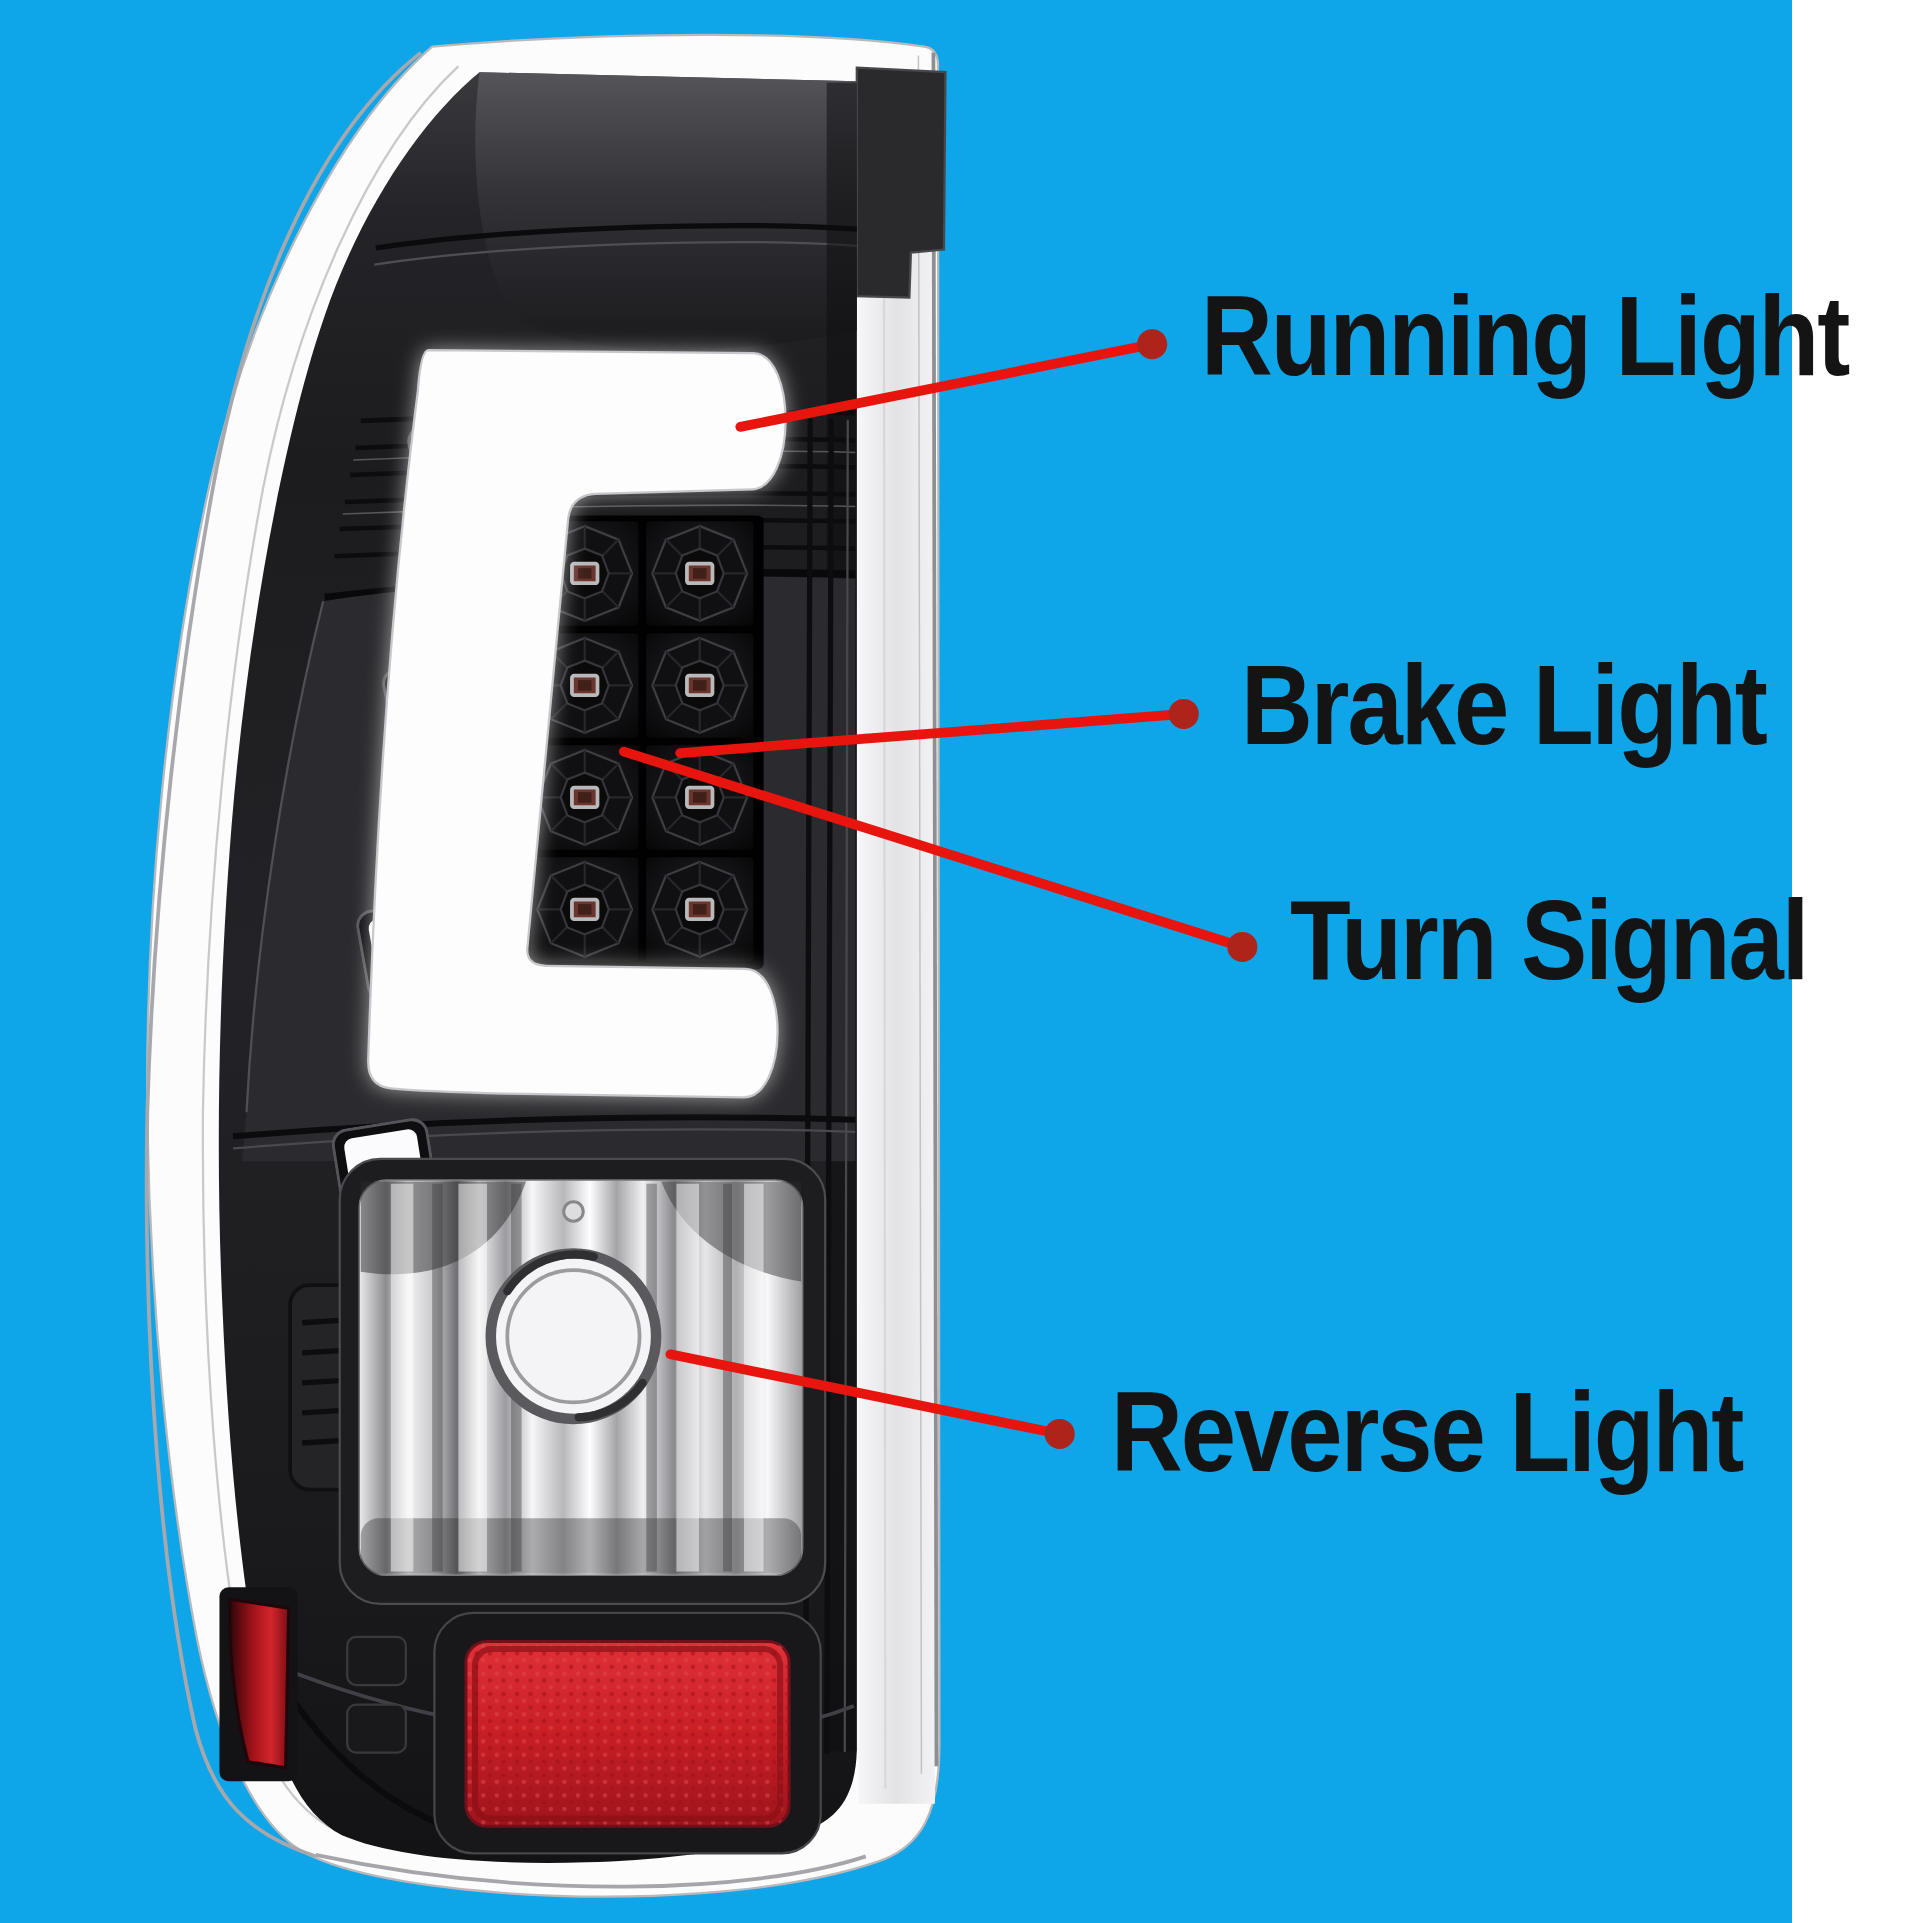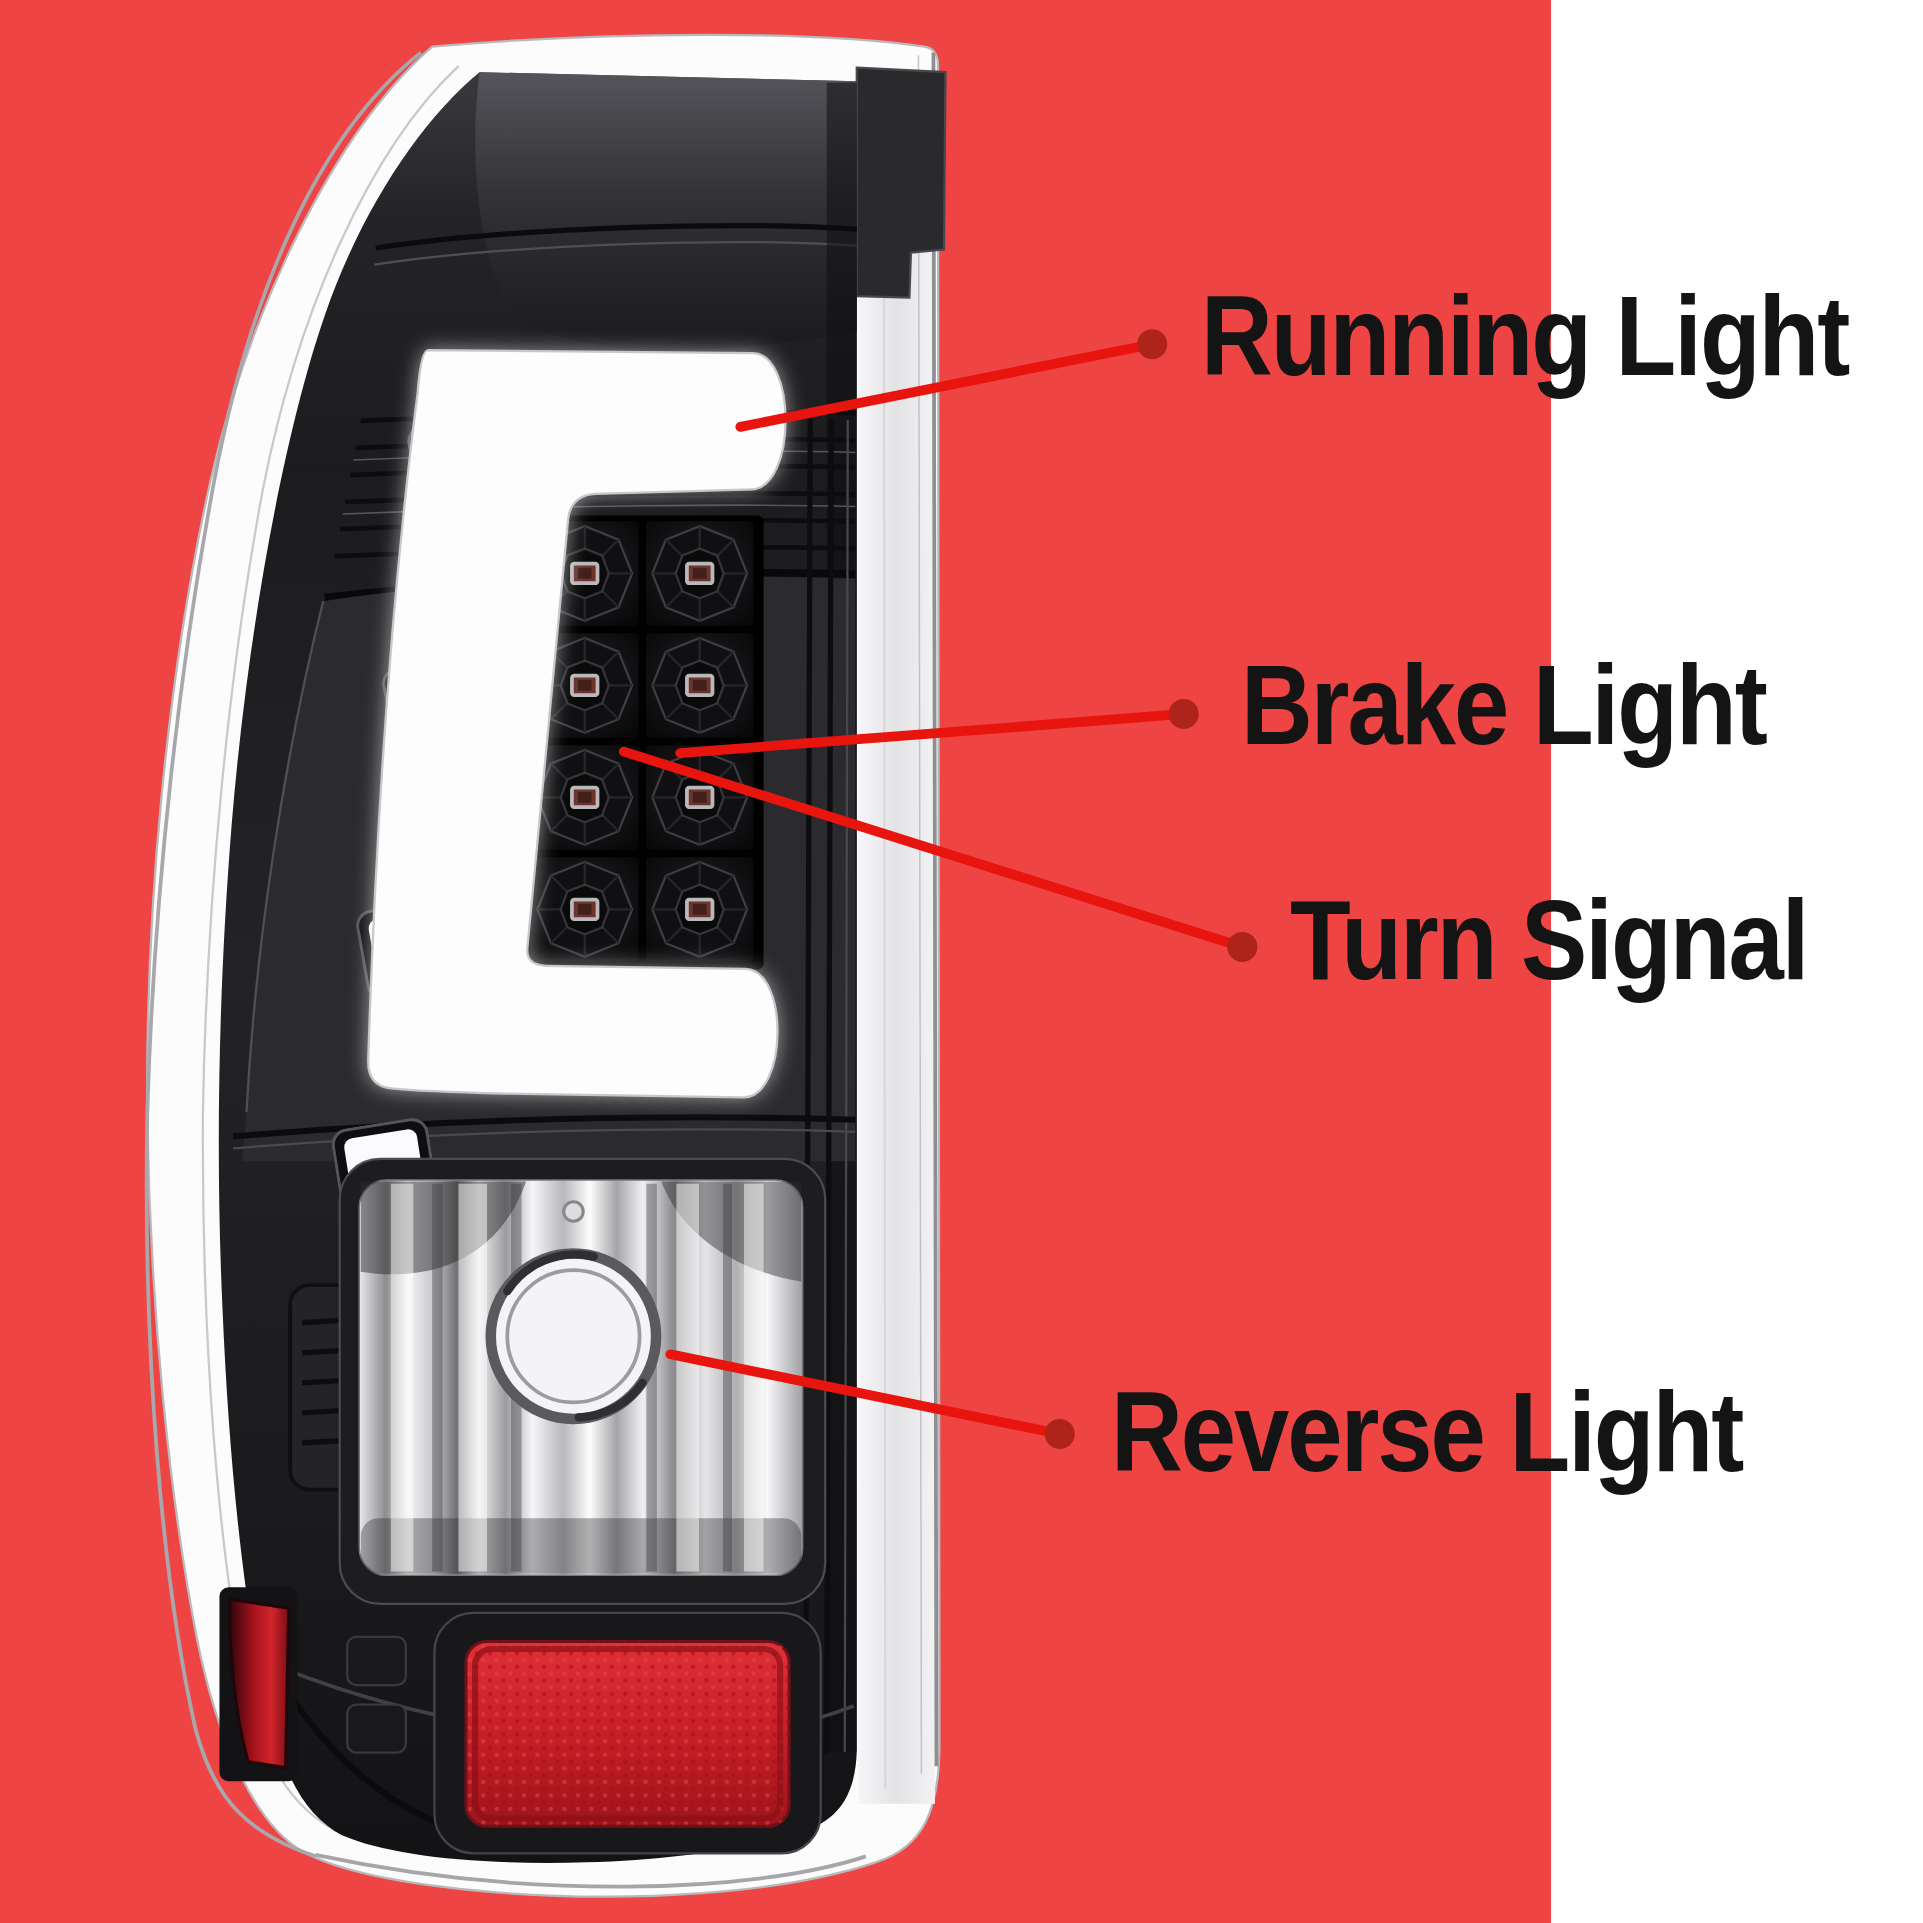--- a/index.html
+++ b/index.html
@@ -1,16 +1,16 @@
 <!DOCTYPE html>
 <html style="font-size:12px"><head>
 <meta charset="utf-8">
 <style>
   html,body{margin:0;padding:0;width:1924px;height:1924px;background:#ffffff;overflow:hidden;}
-  .stage{position:relative;width:1551px;height:1924px;background:#ef4444;font-family:"Liberation Sans",sans-serif;}
+  .stage{position:relative;width:1792px;height:1924px;background:#0ea5e9;font-family:"Liberation Sans",sans-serif;}
   .art{position:absolute;left:0;top:0;width:1924px;height:1924px;}
   .callout-label{
     position:absolute;
     font-family:"Liberation Sans",sans-serif;
     font-weight:700;
     font-size:113px;
     line-height:1;
     color:#141414;
     letter-spacing:-2.3px;
     transform:scaleX(0.88);

